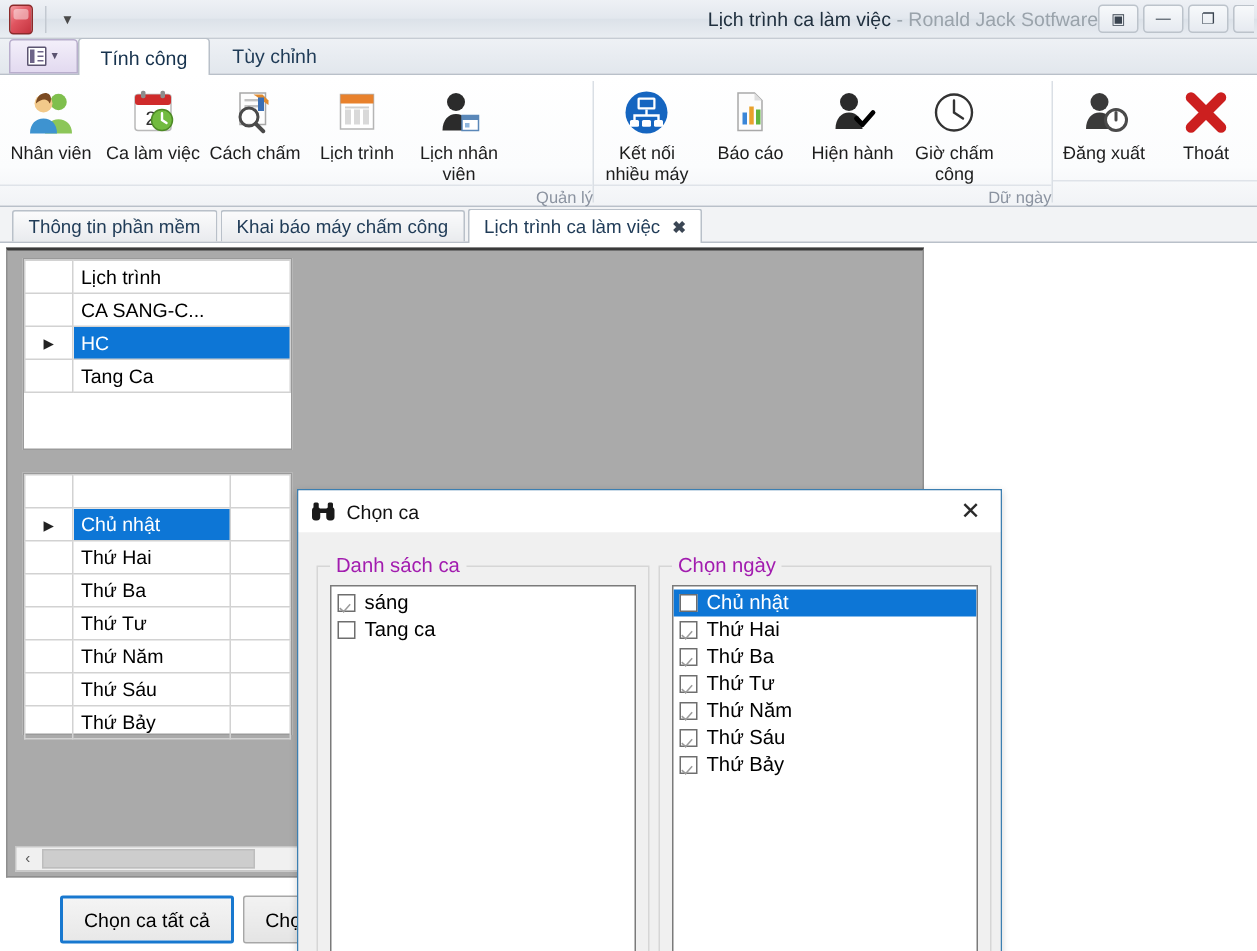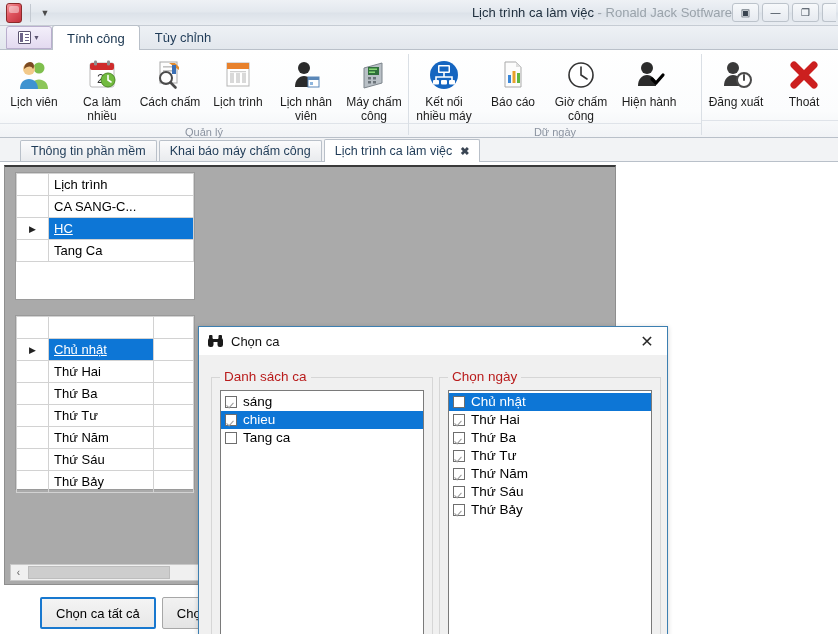--- a/index.html
+++ b/index.html
@@ -94,42 +94,42 @@
   
   .ribbon {
     position: absolute; left: 0; top: 50px; width: 838px; height: 88px;
     background: linear-gradient(to bottom, #ffffff 0%, #fbfcfd 70%, #f1f3f6 100%);
     border-bottom: 1px solid #b9c0c9;
     display: flex; align-items: stretch;
   }
   .rgroup { display: flex; flex-direction: column; position: relative; }
   .rgroup-items { flex: 1 1 auto; display: flex; align-items: flex-start; padding-top: 5px; }
   .rgroup-label {
-    height: 17px; line-height: 17px; text-align: center;
+    height: 17px; line-height: 17px; text-align: right;
     font-size: 11px; color: #8b93a0;
     border-top: 1px solid #dfe3e9;
   }
   .rgroup-sep {
     width: 1px; margin: 4px 0 2px 0; background: #dadfe5; flex: 0 0 auto;
   }
   .ritem {
     width: 68px; display: flex; flex-direction: column; align-items: center;
     padding-top: 2px;
   }
   .ritem .ico { height: 36px; display: flex; align-items: center; justify-content: center; }
   .ritem .lbl {
     font-size: 12px; color: #1d1d1d; text-align: center; line-height: 14px;
     margin-top: 2px; width: 68px;
   }
 
   
   .doctabs {
     position: absolute; left: 0; top: 138px; width: 838px; height: 24px;
     background: #f2f3f5; border-bottom: 1px solid #b9c0c9;
-    display: flex; align-items: flex-end; padding-left: 20px;
+    display: flex; align-items: flex-end; padding-left: 8px;
   }
   .dtab {
     height: 21px; padding: 0 10px; margin-right: 2px;
     display: flex; align-items: center; gap: 8px;
     font-size: 12.5px; color: #1f3b57;
     background: linear-gradient(to bottom, #fbfbfc, #e9ebee);
     border: 1px solid #b9c0c9; border-bottom: none;
     border-radius: 2px 2px 0 0;
   }
   .dtab.active {
@@ -154,21 +154,21 @@
     border: 1px solid #9a9a9a; border-collapse: collapse;
   }
   .grid table { border-collapse: collapse; width: 100%; table-layout: fixed; }
   .grid td, .grid th {
     border: 1px solid #d2d2d2; height: 22px; padding: 0 5px;
     font-size: 13px; font-weight: normal; text-align: left; color: #000;
     overflow: hidden; white-space: nowrap;
   }
   .grid .colsel { width: 32px; padding: 0; text-align: center; }
   .grid .rowmark { font-size: 9px; color: #222; }
-  .grid tr.sel td.cellmain { background: #0d76d6; color: #fff; text-decoration: underline; }
+  .grid tr.sel td.cellmain { background: #0d76d6; color: #fff; }
 
   #grid1 { left: 10px; top: 5px; width: 180px; height: 128px; }
   #grid2 { left: 10px; top: 148px; width: 180px; height: 175px; }
 
   .hscroll {
     position: absolute; left: 5px; bottom: 3px; width: 604px; height: 17px;
     background: #f0f0f0; border: 1px solid #c8c8c8;
     display: flex; align-items: center;
   }
   .hscroll .arrow {
@@ -211,21 +211,21 @@
   .dlg-title-text { font-size: 13px; color: #111; flex: 1 1 auto; }
   .dlg-close {
     width: 28px; height: 24px; display: flex; align-items: center;
     justify-content: center; font-size: 16px; color: #2a2a2a;
   }
   .dlg-body { position: absolute; left: 0; top: 28px; right: 0; bottom: 0; background: #f0f0f0; }
 
   .gbox { position: absolute; border: 1px solid #d6d6d6; }
   .gbox > .gtitle {
     position: absolute; left: 8px; top: -9px; background: #f0f0f0;
-    padding: 0 4px; font-size: 13.5px; color: #b91c1c;
+    padding: 0 4px; font-size: 13.5px; color: #a21caf;
   }
   #gbox-shifts { left: 12px; top: 22px; width: 222px; height: 275px; }
   #gbox-days  { left: 240px; top: 22px; width: 222px; height: 275px; }
 
   .chklist {
     position: absolute; left: 8px; top: 12px; right: 8px; bottom: 8px;
     background: #fff; border: 1px solid #7a7a7a; overflow: hidden;
     padding: 2px 0 0 0;
   }
   .chkrow {
@@ -283,36 +283,36 @@
         <div class="ritem">
           <div class="ico">
             <svg width="34" height="32" viewBox="0 0 34 32">
               <circle cx="22" cy="9" r="5.5" fill="#7fbf4d"></circle>
               <path d="M13 30c0-6 4-9.5 9-9.5s9 3.5 9 9.5z" fill="#8cc659"></path>
               <circle cx="12" cy="10" r="6" fill="#f2c98a"></circle>
               <path d="M3 30c0-6.5 4-10 9-10s9 3.5 9 10z" fill="#3e93d0"></path>
               <path d="M10 4c3-2 7-1 7 3 0 2-1 3-1 3-1-3-4-3-6-2-2 1-3 2-3 2s0-4 3-6z" fill="#7b4a22"></path>
             </svg>
           </div>
-          <div class="lbl">Lịch viên</div>
+          <div class="lbl">Nhân viên</div>
         </div>
 
         <div class="ritem">
           <div class="ico">
             <svg width="34" height="32" viewBox="0 0 34 32">
               <rect x="5" y="4" width="24" height="24" rx="2" fill="#fff" stroke="#b9b9b9"></rect>
               <rect x="5" y="4" width="24" height="7" rx="2" fill="#cf2b2b"></rect>
               <rect x="9" y="1.5" width="3" height="5" rx="1.2" fill="#8d8d8d"></rect>
               <rect x="22" y="1.5" width="3" height="5" rx="1.2" fill="#8d8d8d"></rect>
               <text x="12" y="24" font-size="13" font-family="Liberation Sans" fill="#333">2</text>
               <circle cx="23" cy="21" r="7" fill="#72bb3f" stroke="#4d8a26"></circle>
               <path d="M23 16.5v4.5l3 2" stroke="#fff" stroke-width="1.6" fill="none" stroke-linecap="round"></path>
             </svg>
           </div>
-          <div class="lbl">Ca làm nhiều</div>
+          <div class="lbl">Ca làm việc</div>
         </div>
 
         <div class="ritem">
           <div class="ico">
             <svg width="34" height="32" viewBox="0 0 34 32">
               <rect x="7" y="3" width="17" height="21" fill="#fdfdfd" stroke="#a8a8a8"></rect>
               <rect x="10" y="7" width="11" height="1.6" fill="#c2c2c2"></rect>
               <rect x="10" y="11" width="11" height="1.6" fill="#c2c2c2"></rect>
               <path d="M16 4h6l4 4v3z" fill="#e08a2e"></path>
               <rect x="19" y="6" width="4" height="9" fill="#3a6fb5"></rect>
@@ -343,35 +343,20 @@
               <circle cx="15" cy="9" r="6" fill="#2b2b2b"></circle>
               <path d="M6 28c0-7 4-11 9-11s9 4 9 11z" fill="#2b2b2b"></path>
               <rect x="19" y="18" width="11" height="10" fill="#fff" stroke="#5a87b8"></rect>
               <rect x="19" y="18" width="11" height="3" fill="#5a87b8"></rect>
               <rect x="21" y="23" width="3" height="3" fill="#8fb6dd"></rect>
             </svg>
           </div>
           <div class="lbl">Lịch nhân viên</div>
         </div>
 
-        <div class="ritem">
-          <div class="ico">
-            <svg width="34" height="32" viewBox="0 0 34 32">
-              <path d="M7 9l18-5v20l-18 5z" fill="#b9c0c6" stroke="#7d858c"></path>
-              <rect x="11" y="8" width="11" height="8" fill="#2f6f3a"></rect>
-              <rect x="12" y="9.5" width="8" height="1.4" fill="#8fe07a"></rect>
-              <rect x="12" y="12.5" width="6" height="1.4" fill="#8fe07a"></rect>
-              <rect x="11" y="18" width="3" height="2.5" fill="#6b7379"></rect>
-              <rect x="16" y="18" width="3" height="2.5" fill="#6b7379"></rect>
-              <rect x="11" y="22" width="3" height="2.5" fill="#6b7379"></rect>
-              <rect x="16" y="22" width="3" height="2.5" fill="#6b7379"></rect>
-            </svg>
-          </div>
-          <div class="lbl">Máy chấm công</div>
-        </div>
 
       </div>
       <div class="rgroup-label">Quản lý</div>
     </div>
 
     <div class="rgroup-sep"></div>
 
     <div class="rgroup" style="width:316px">
       <div class="rgroup-items">
 
@@ -400,36 +385,36 @@
               <rect x="16.5" y="12" width="3" height="12" fill="#e8a12c"></rect>
               <rect x="21" y="14" width="3" height="10" fill="#5fb53f"></rect>
             </svg>
           </div>
           <div class="lbl">Báo cáo</div>
         </div>
 
         <div class="ritem">
           <div class="ico">
             <svg width="34" height="32" viewBox="0 0 34 32">
-              <circle cx="17" cy="16" r="12" fill="#fff" stroke="#333" stroke-width="1.6"></circle>
-              <path d="M17 8v8l6 4" stroke="#333" stroke-width="1.6" fill="none" stroke-linecap="round"></path>
-            </svg>
-          </div>
-          <div class="lbl">Giờ chấm công</div>
-        </div>
-
-        <div class="ritem">
-          <div class="ico">
-            <svg width="34" height="32" viewBox="0 0 34 32">
               <circle cx="15" cy="9" r="6" fill="#2b2b2b"></circle>
               <path d="M6 27c0-7 4-11 9-11s9 4 9 11z" fill="#2b2b2b"></path>
               <path d="M20 20l4 4 7-8" stroke="#000" stroke-width="3.2" fill="none" stroke-linecap="round" stroke-linejoin="round"></path>
             </svg>
           </div>
           <div class="lbl">Hiện hành</div>
+        </div>
+
+        <div class="ritem">
+          <div class="ico">
+            <svg width="34" height="32" viewBox="0 0 34 32">
+              <circle cx="17" cy="16" r="12" fill="#fff" stroke="#333" stroke-width="1.6"></circle>
+              <path d="M17 8v8l6 4" stroke="#333" stroke-width="1.6" fill="none" stroke-linecap="round"></path>
+            </svg>
+          </div>
+          <div class="lbl">Giờ chấm công</div>
         </div>
 
       </div>
       <div class="rgroup-label">Dữ ngày</div>
     </div>
 
     <div class="rgroup-sep"></div>
 
     <div class="rgroup" style="flex:1 1 auto">
       <div class="rgroup-items">
@@ -580,24 +565,20 @@
 
       <div class="dlg-body">
 
         <div class="gbox" id="gbox-shifts">
           <div class="gtitle">Danh sách ca</div>
           <div class="chklist">
             <div class="chkrow">
               <span class="cbox checked"></span>
               <span class="chklabel">sáng</span>
             </div>
-            <div class="chkrow sel">
-              <span class="cbox checked"></span>
-              <span class="chklabel">chieu</span>
-            </div>
             <div class="chkrow">
               <span class="cbox"></span>
               <span class="chklabel">Tang ca</span>
             </div>
           </div>
         </div>
 
         <div class="gbox" id="gbox-days">
           <div class="gtitle">Chọn ngày</div>
           <div class="chklist">

